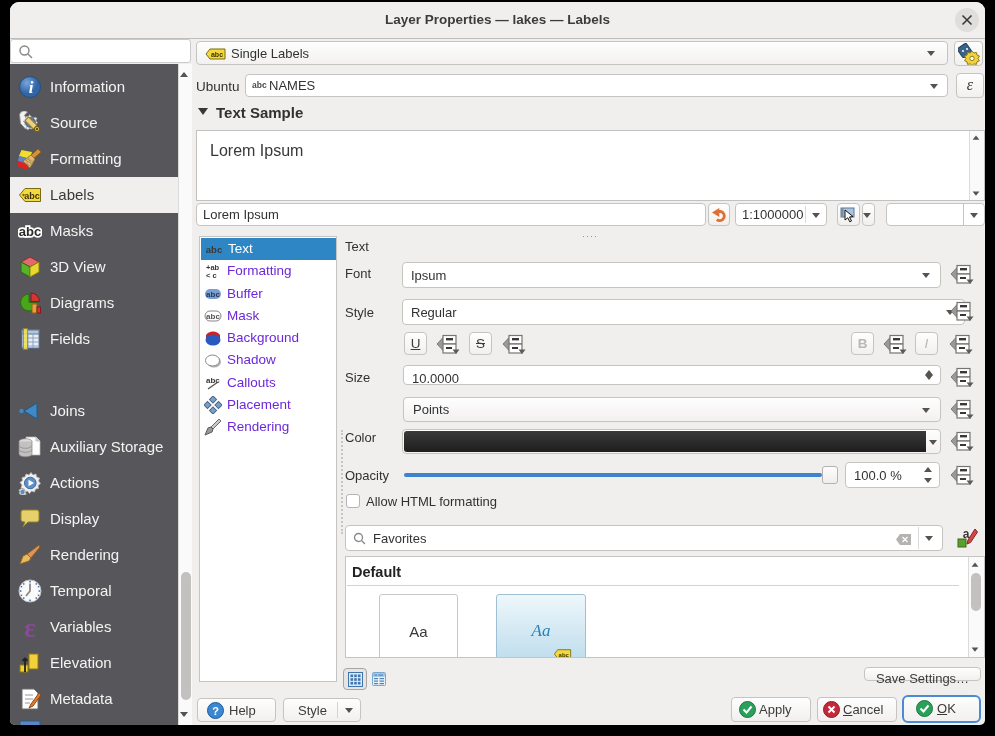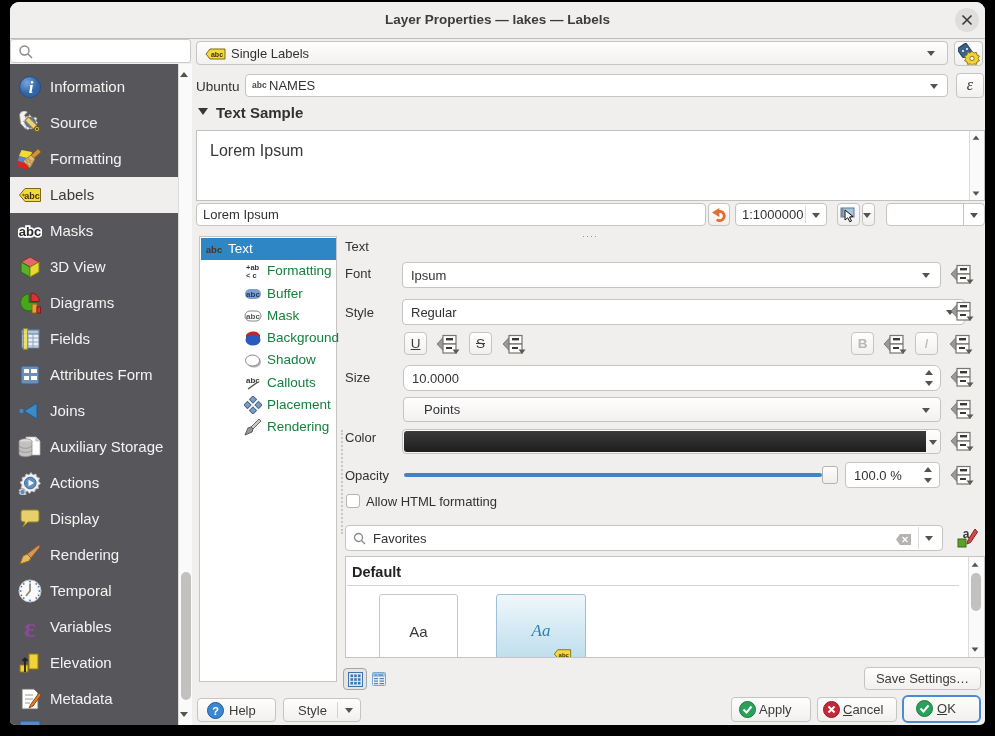--- a/index.html
+++ b/index.html
@@ -23,21 +23,21 @@
 #sthumb { position:absolute; left:2px; top:508px; width:10px; height:128px; background:#c3c1bf; border-radius:5px; }
 .arr-up { width:0; height:0; border-left:4.5px solid transparent; border-right:4.5px solid transparent; border-bottom:5.5px solid #55534f; }
 .arr-dn { width:0; height:0; border-left:4.5px solid transparent; border-right:4.5px solid transparent; border-top:5.5px solid #55534f; }
 
 #rp { position:absolute; left:182px; top:38px; width:793px; height:685px; }
 .combo { position:absolute; background:linear-gradient(#fefefe,#f3f1f0); border:1px solid #c6c4c1; border-radius:4px; font-size:13px; color:#323232; }
 .white { background:#fff; }
 .carr { position:absolute; right:8px; top:50%; margin-top:-2px; width:0; height:0; border-left:4.5px solid transparent; border-right:4.5px solid transparent; border-top:5px solid #55524f; }
 .lbl { position:absolute; font-size:13px; color:#333130; }
 .btn { position:absolute; background:linear-gradient(#fefefe,#f2f0ef); border:1px solid #c6c4c1; border-radius:4px; font-size:13px; color:#3d3b39; text-align:center; }
-.titem { position:relative; height:22.3px; font-size:13.5px; color:#15803d;margin-left:40px; }
+.titem { position:relative; height:22.3px; font-size:13.5px; color:#6d28d9; }
 .titem span { position:absolute; left:27px; top:3px; }
 .titem.sel { background:#2e86c5; color:#fff; margin-left:1px; margin-top:1px; width:135px; }
 .tic { position:absolute; left:4px; top:2px; width:18px; height:18px; }
 .ov { position:absolute; width:24px; height:23px; }
 .fbtn { width:23px; height:23px; line-height:21px; font-size:13.5px; }
 .dis { color:#b9b7b5; }
 .bb { }
 </style>
 </head>
 <body>
@@ -125,30 +125,20 @@
       </div>
     <div class="sitem" style="top:221px">
         <svg class="ic" viewBox="0 0 24 24">
           <path d="M11 3 A8.5 8.5 0 1 0 19.5 11.5 L11 11.5 Z" fill="#49a519" stroke="#2d6b12"></path>
           <path d="M13 2 A8.5 8.5 0 0 1 21.5 10.5 L13 10.5 Z" fill="#d63333" stroke="#801c1c"></path>
           <rect x="14" y="13" width="5" height="9" fill="#e8a23c" stroke="#8f6214"></rect>
           <rect x="19" y="16" width="3.5" height="6" fill="#d63333" stroke="#801c1c"></rect>
         </svg>
         <span class="lab">Diagrams</span>
       </div>
-    <div class="sitem" style="top:293px">
-        <svg class="ic" viewBox="0 0 24 24">
-          <rect x="3" y="3" width="18" height="18" rx="2" fill="#6d8fb4" stroke="#3c5a7a"></rect>
-          <rect x="6" y="6" width="5" height="4" fill="#fff"></rect>
-          <rect x="13" y="6" width="6" height="4" fill="#fff"></rect>
-          <rect x="6" y="13" width="5" height="4" fill="#fff"></rect>
-          <rect x="13" y="13" width="6" height="4" fill="#fff"></rect>
-        </svg>
-        <span class="lab">Attributes Form</span>
-      </div>
     <div class="sitem" style="top:329px">
         <svg class="ic" viewBox="0 0 24 24">
           <polygon points="19,4 6,12 19,20" fill="#3f89c4" stroke="#1f5a8a"></polygon>
           <circle cx="3.5" cy="12" r="2.2" fill="#3f89c4"></circle>
         </svg>
         <span class="lab">Joins</span>
       </div>
     <div class="sitem" style="top:401px">
         <svg class="ic" viewBox="0 0 24 24">
           <path d="M13 1.5 L15 4 L18 3 L18.5 6 L21.5 7 L20.5 10 L22.5 12.5 L20 14.5 L20.5 17.5 L17.5 18 L16.5 21 L13.5 20 L11.5 22.5 L9.5 20 L6.5 21 L6 18 L3 17 L4 14 L2 11.5 L4.5 9.5 L4 6.5 L7 6 L8 3 L11 4 Z" fill="#f2f1f0" stroke="#b9b7b5" stroke-width="0.8"></path>
@@ -432,35 +422,35 @@
     <div class="btn fbtn dis" style="left:723px;top:292px;"><span style="font-style:italic">I</span></div>
     <div class="ov" style="left:757px;top:293px"><svg width="24" height="23" viewBox="0 0 24 23">
           <polygon points="7.5,4 7.5,18 1,11" fill="#9b9997" stroke="#6e6c6a" stroke-width="0.8"></polygon>
           <rect x="7" y="2.5" width="13" height="17.5" fill="#fff" stroke="#77756f" stroke-width="1.2"></rect>
           <rect x="7" y="10.2" width="13" height="1.4" fill="#6e6c6a"></rect>
           <rect x="10" y="5" width="7" height="2.4" fill="#3a3836"></rect>
           <rect x="10" y="14" width="6" height="2" fill="#3a3836"></rect>
           <polygon points="16.5,16.5 23.5,16.5 20,21 " fill="#5c5a54"></polygon>
         </svg></div>
     <span class="lbl" style="left:153px;top:330px">Size</span>
-    <div class="combo white" style="left:211px;top:325px;width:538px;height:26px;border-radius:7px;">
+    <div class="combo white" style="left:211px;top:325px;width:538px;height:20px;">
         <span style="position:absolute;left:8px;top:5px">10.0000</span>
       <div style="position:absolute;right:7px;top:4px;width:0;height:0;border-left:4px solid transparent;border-right:4px solid transparent;border-bottom:5px solid #55524f"></div>
       <div style="position:absolute;right:7px;bottom:4px;width:0;height:0;border-left:4px solid transparent;border-right:4px solid transparent;border-top:5px solid #55524f"></div>
     </div>
     <div class="ov" style="left:758px;top:326px"><svg width="24" height="23" viewBox="0 0 24 23">
           <polygon points="7.5,4 7.5,18 1,11" fill="#9b9997" stroke="#6e6c6a" stroke-width="0.8"></polygon>
           <rect x="7" y="2.5" width="13" height="17.5" fill="#fff" stroke="#77756f" stroke-width="1.2"></rect>
           <rect x="7" y="10.2" width="13" height="1.4" fill="#6e6c6a"></rect>
           <rect x="10" y="5" width="7" height="2.4" fill="#3a3836"></rect>
           <rect x="10" y="14" width="6" height="2" fill="#3a3836"></rect>
           <polygon points="16.5,16.5 23.5,16.5 20,21 " fill="#5c5a54"></polygon>
         </svg></div>
     <div class="combo" style="left:211px;top:357px;width:538px;height:25px;">
-        <span style="position:absolute;left:20px;top:4px">Points</span>
+        <span style="position:absolute;left:9px;top:4px">Points</span>
         <div class="carr" style="right:10px"></div>
       </div>
     <div class="ov" style="left:758px;top:358px"><svg width="24" height="23" viewBox="0 0 24 23">
           <polygon points="7.5,4 7.5,18 1,11" fill="#9b9997" stroke="#6e6c6a" stroke-width="0.8"></polygon>
           <rect x="7" y="2.5" width="13" height="17.5" fill="#fff" stroke="#77756f" stroke-width="1.2"></rect>
           <rect x="7" y="10.2" width="13" height="1.4" fill="#6e6c6a"></rect>
           <rect x="10" y="5" width="7" height="2.4" fill="#3a3836"></rect>
           <rect x="10" y="14" width="6" height="2" fill="#3a3836"></rect>
           <polygon points="16.5,16.5 23.5,16.5 20,21 " fill="#5c5a54"></polygon>
         </svg></div>
@@ -560,21 +550,21 @@
             <rect x="2.3" y="2.4" width="3" height="1.3"></rect>
             <rect x="6.3" y="2.4" width="5" height="1.3"></rect>
             <rect x="2" y="6" width="4" height="1.2"></rect>
             <rect x="7.5" y="6" width="4.5" height="1.2"></rect>
             <rect x="2" y="8.5" width="4" height="1.2"></rect>
             <rect x="7.5" y="8.5" width="4.5" height="1.2"></rect>
             <rect x="2" y="11" width="4" height="1.2"></rect>
             <rect x="7.5" y="11" width="4.5" height="1.2"></rect>
           </g>
         </svg></div>
-    <div class="btn" style="left:672px;top:627px;width:117px;height:23px;line-height:21px">Save Settings…</div>
+    <div class="btn" style="left:672px;top:627px;width:117px;height:14px;line-height:21px">Save Settings…</div>
 
     <div class="btn bb" style="left:5px;top:658px;width:79px;height:24px;">
       <svg width="17" height="17" viewBox="0 0 17 17" style="position:absolute;left:9px;top:3px">
           <circle cx="8.5" cy="8.5" r="8" fill="#3b87d0" stroke="#1f5a9a"></circle>
           <text x="8.5" y="12.5" font-size="11" font-weight="bold" fill="#fff" text-anchor="middle">?</text>
         </svg>
       <span style="position:absolute;left:31px;top:4px">Help</span>
     </div>
     <div class="btn bb" style="left:91px;top:658px;width:78px;height:24px;">
       <span style="position:absolute;left:14px;top:4px">Style</span>

